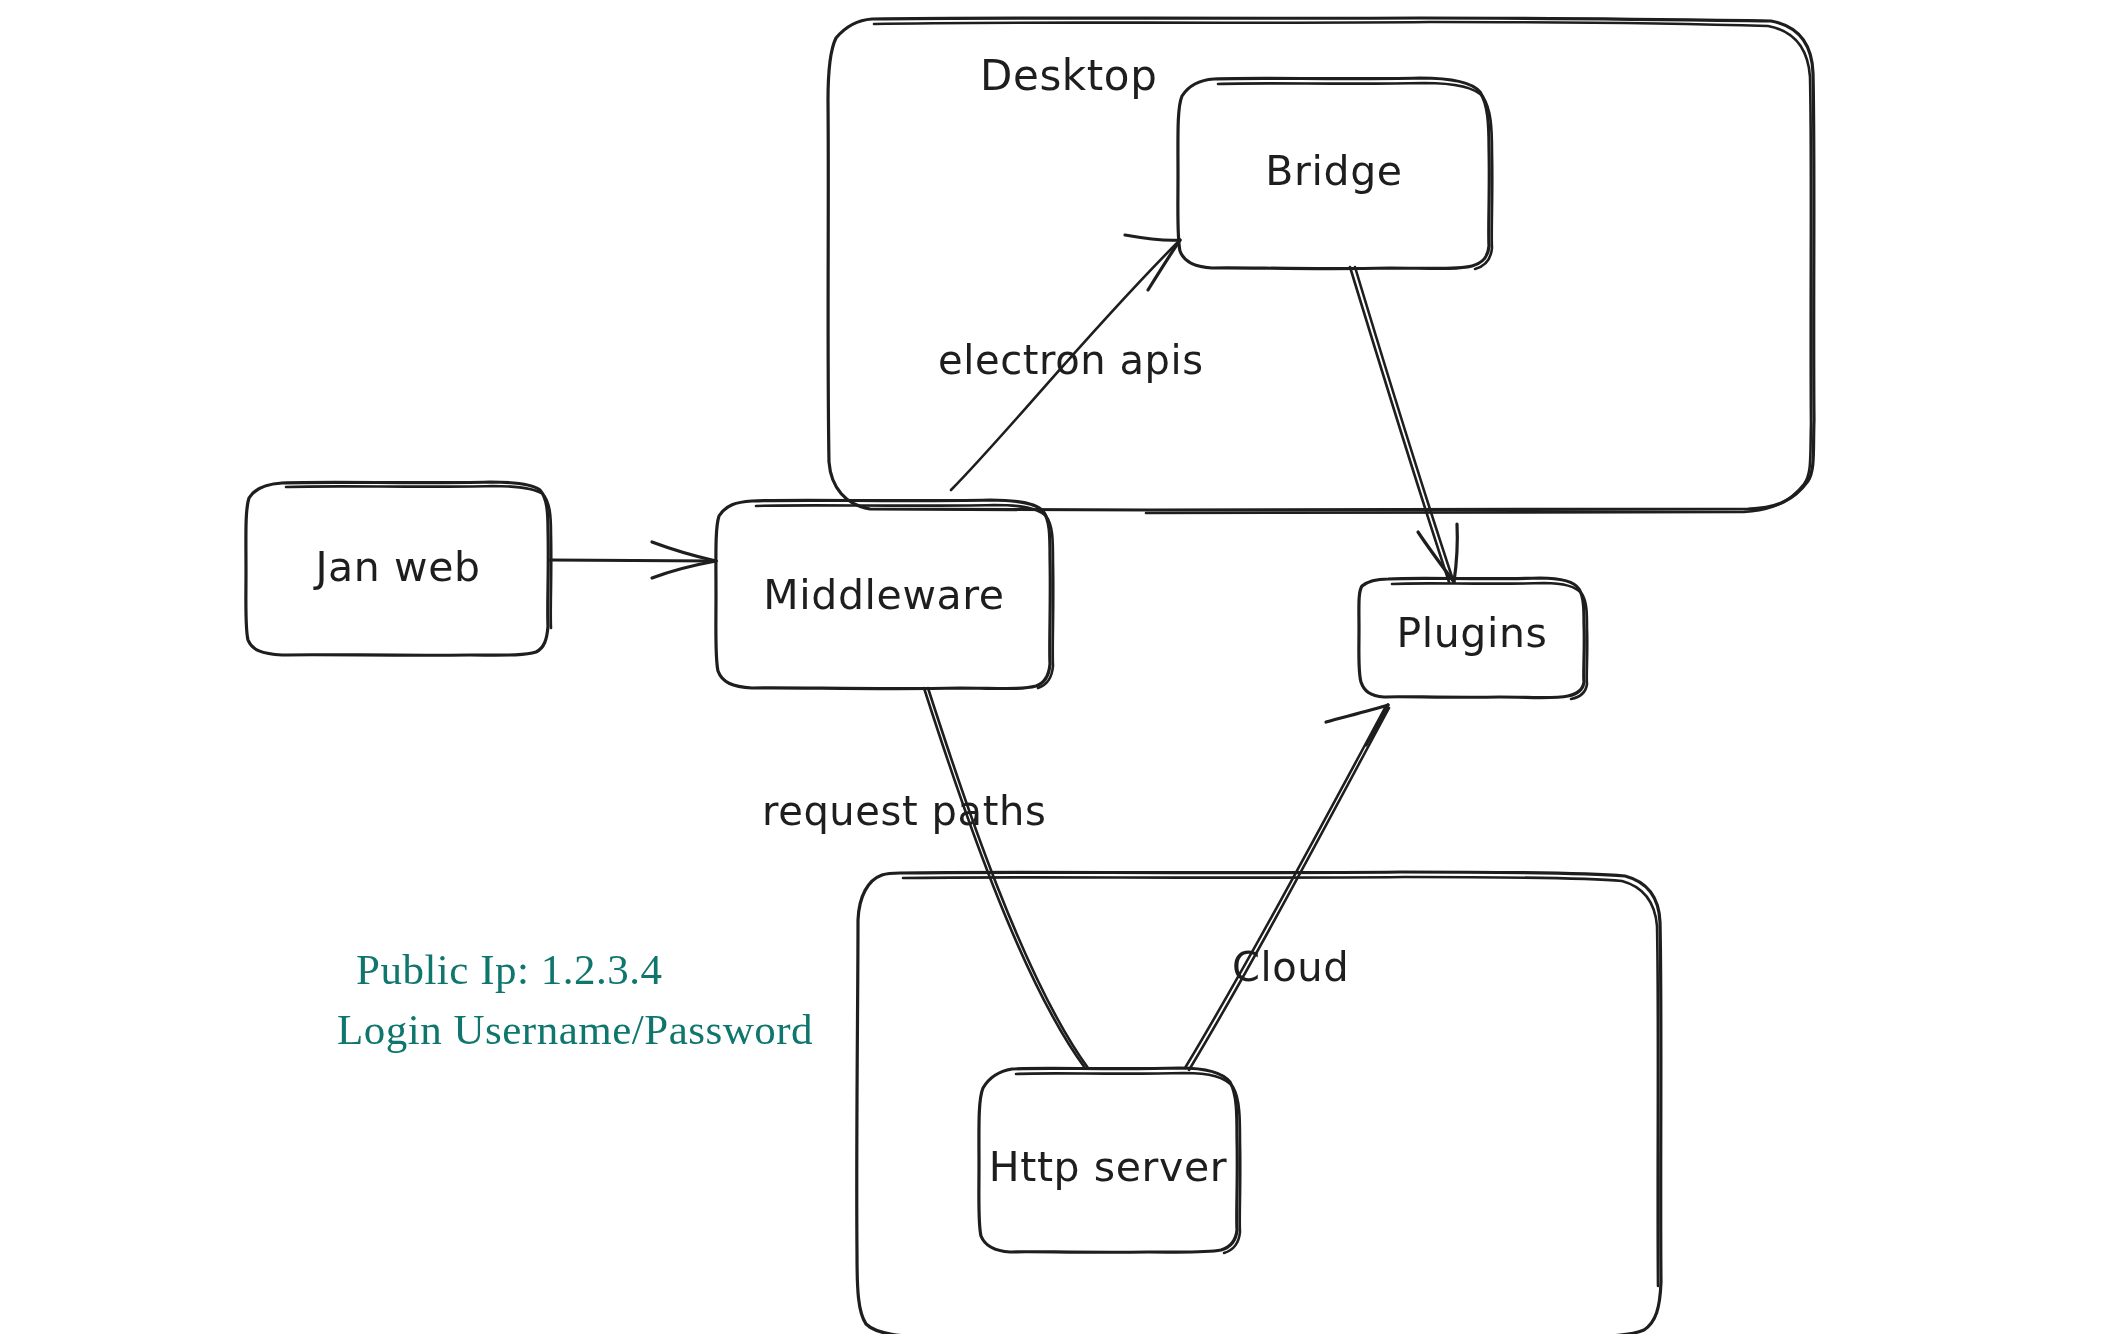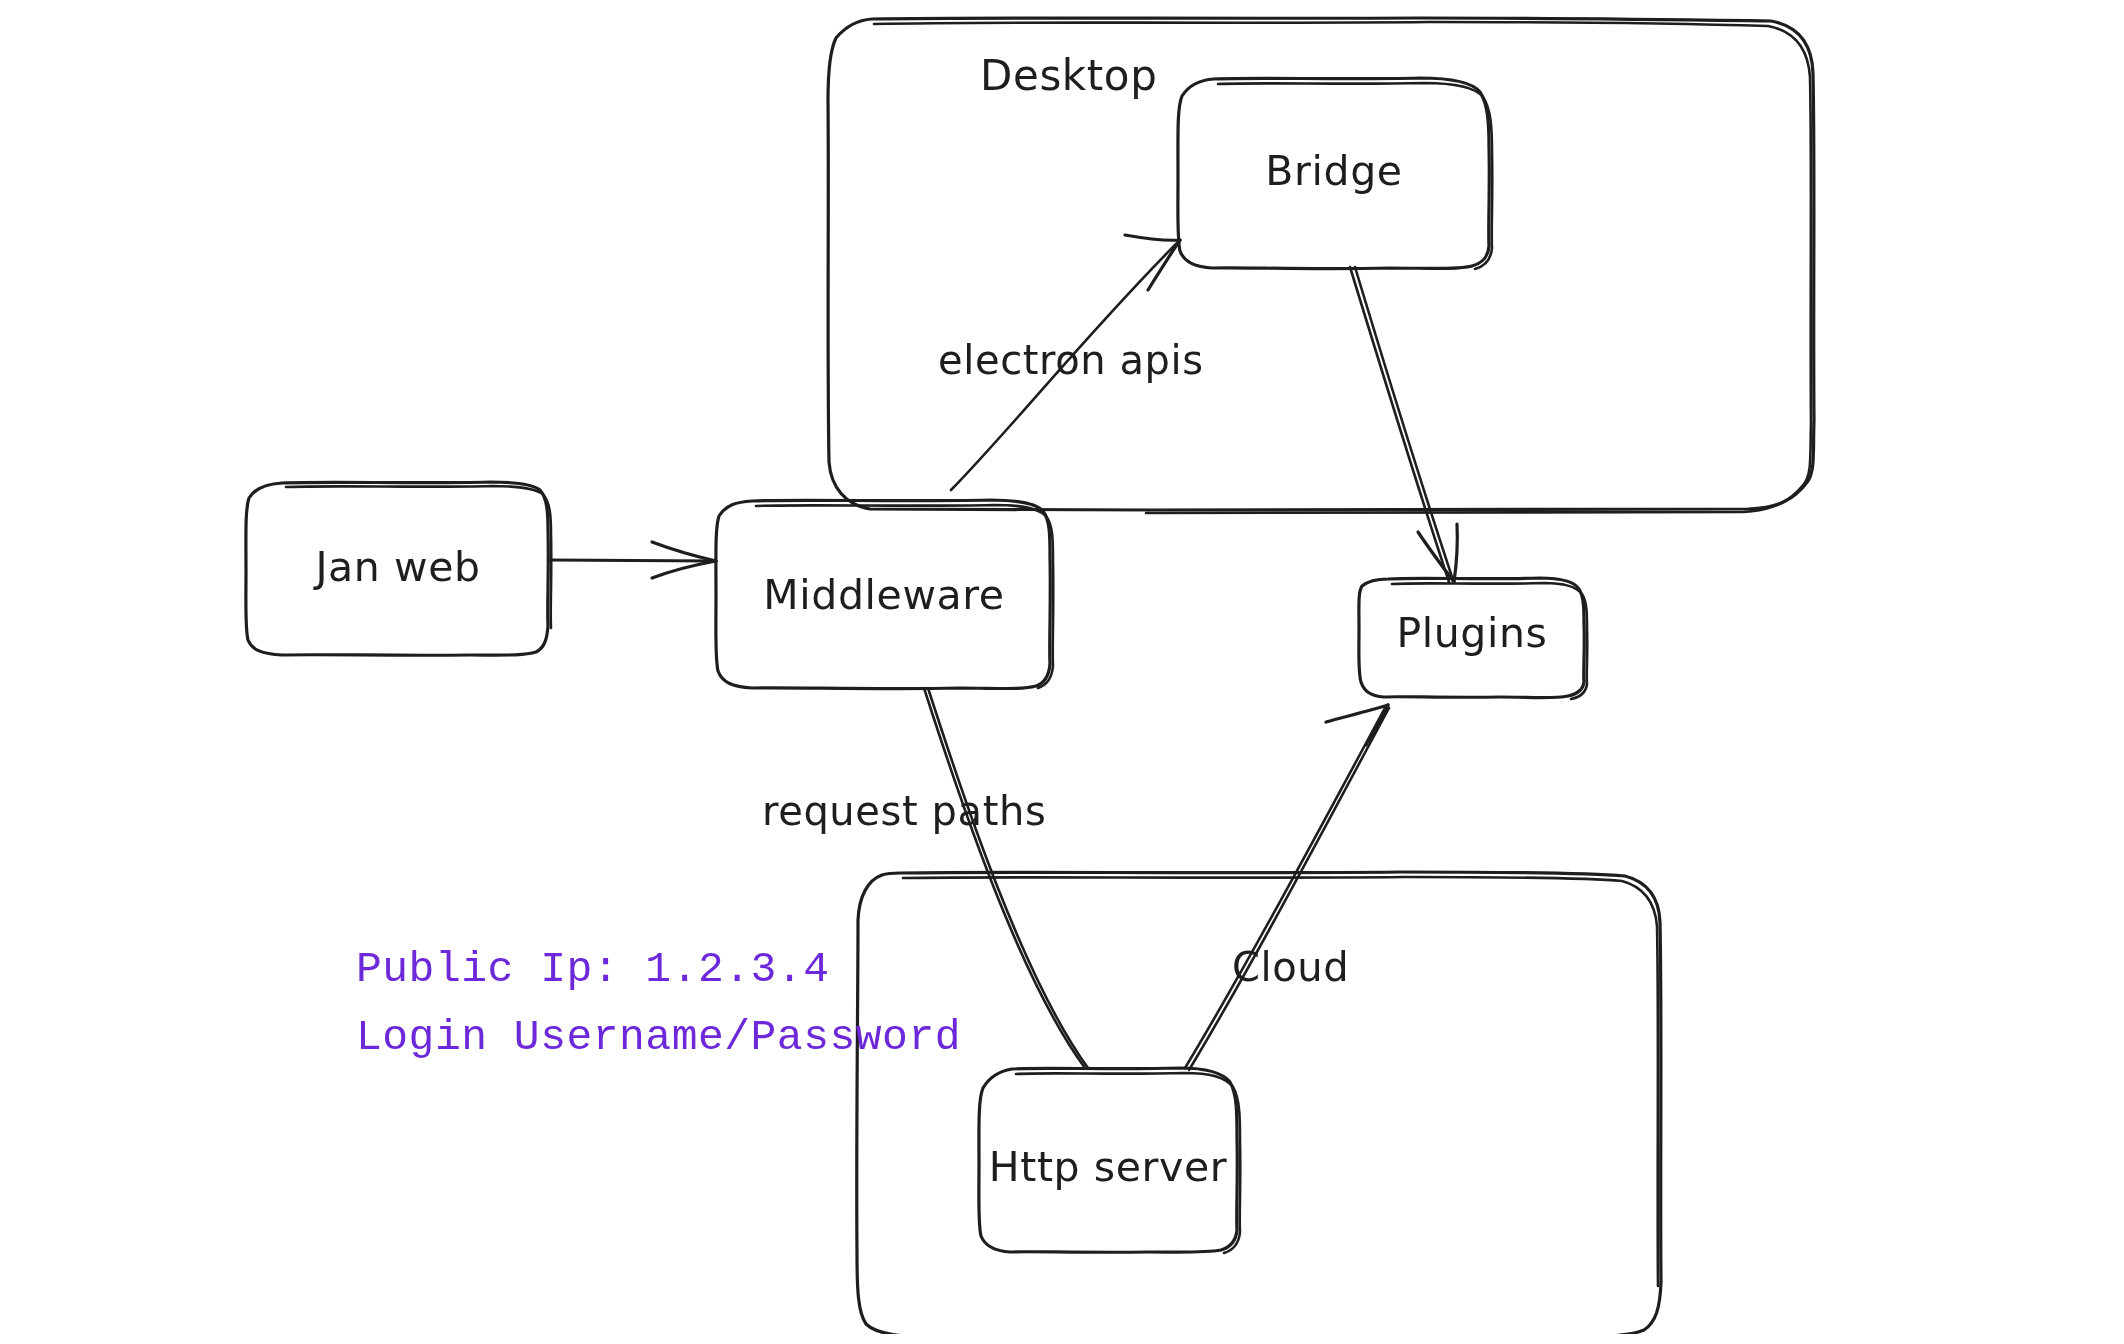--- a/index.html
+++ b/index.html
@@ -55,22 +55,22 @@
     font-size: 41px;
   }
   .hand-text-group {
     font-size: 42px;
   }
   .hand-text-edge {
     font-size: 40px;
   }
   .txt-wrap {
     position: absolute;
-    color: #6d28d9;
-    font-family: Liberation Mono, monospace;
+    color: #0f766e;
+    font-family: Liberation Serif, serif;
     white-space: pre;
     line-height: 1.0;
     -webkit-font-smoothing: antialiased;
     transform-origin: left top;
   }
   .note-line {
     font-size: 43px;
     letter-spacing: 0.5px;
   }
   .scroll-hint {
@@ -246,16 +246,16 @@
       <path class="sketch-stroke-thin" d="M 1185 1068 C 1250 960, 1330 810, 1386 706"></path>
       <path class="sketch-stroke-thin" d="M 1189 1070 C 1254 962, 1333 812, 1389 708"></path>
       <path class="sketch-stroke" d="M 1326 722 C 1348 716, 1372 710, 1388 705"></path>
       <path class="sketch-stroke" d="M 1366 745 C 1374 732, 1384 714, 1388 705"></path>
       <text class="hand-text hand-text-edge" x="1232" y="970">Cloud</text>
     </g>
 
   </svg>
 
   <div class="txt-wrap note-line" style="left:356px; top:948px;">Public Ip: 1.2.3.4</div>
-  <div class="txt-wrap note-line" style="left:356px; top:1008px;margin-top:8px;">Login Username/Password</div>
+  <div class="txt-wrap note-line" style="left:337px; top:1008px;">Login Username/Password</div>
 
   <div class="scroll-hint"></div>
 </div>
 
 </body></html>

